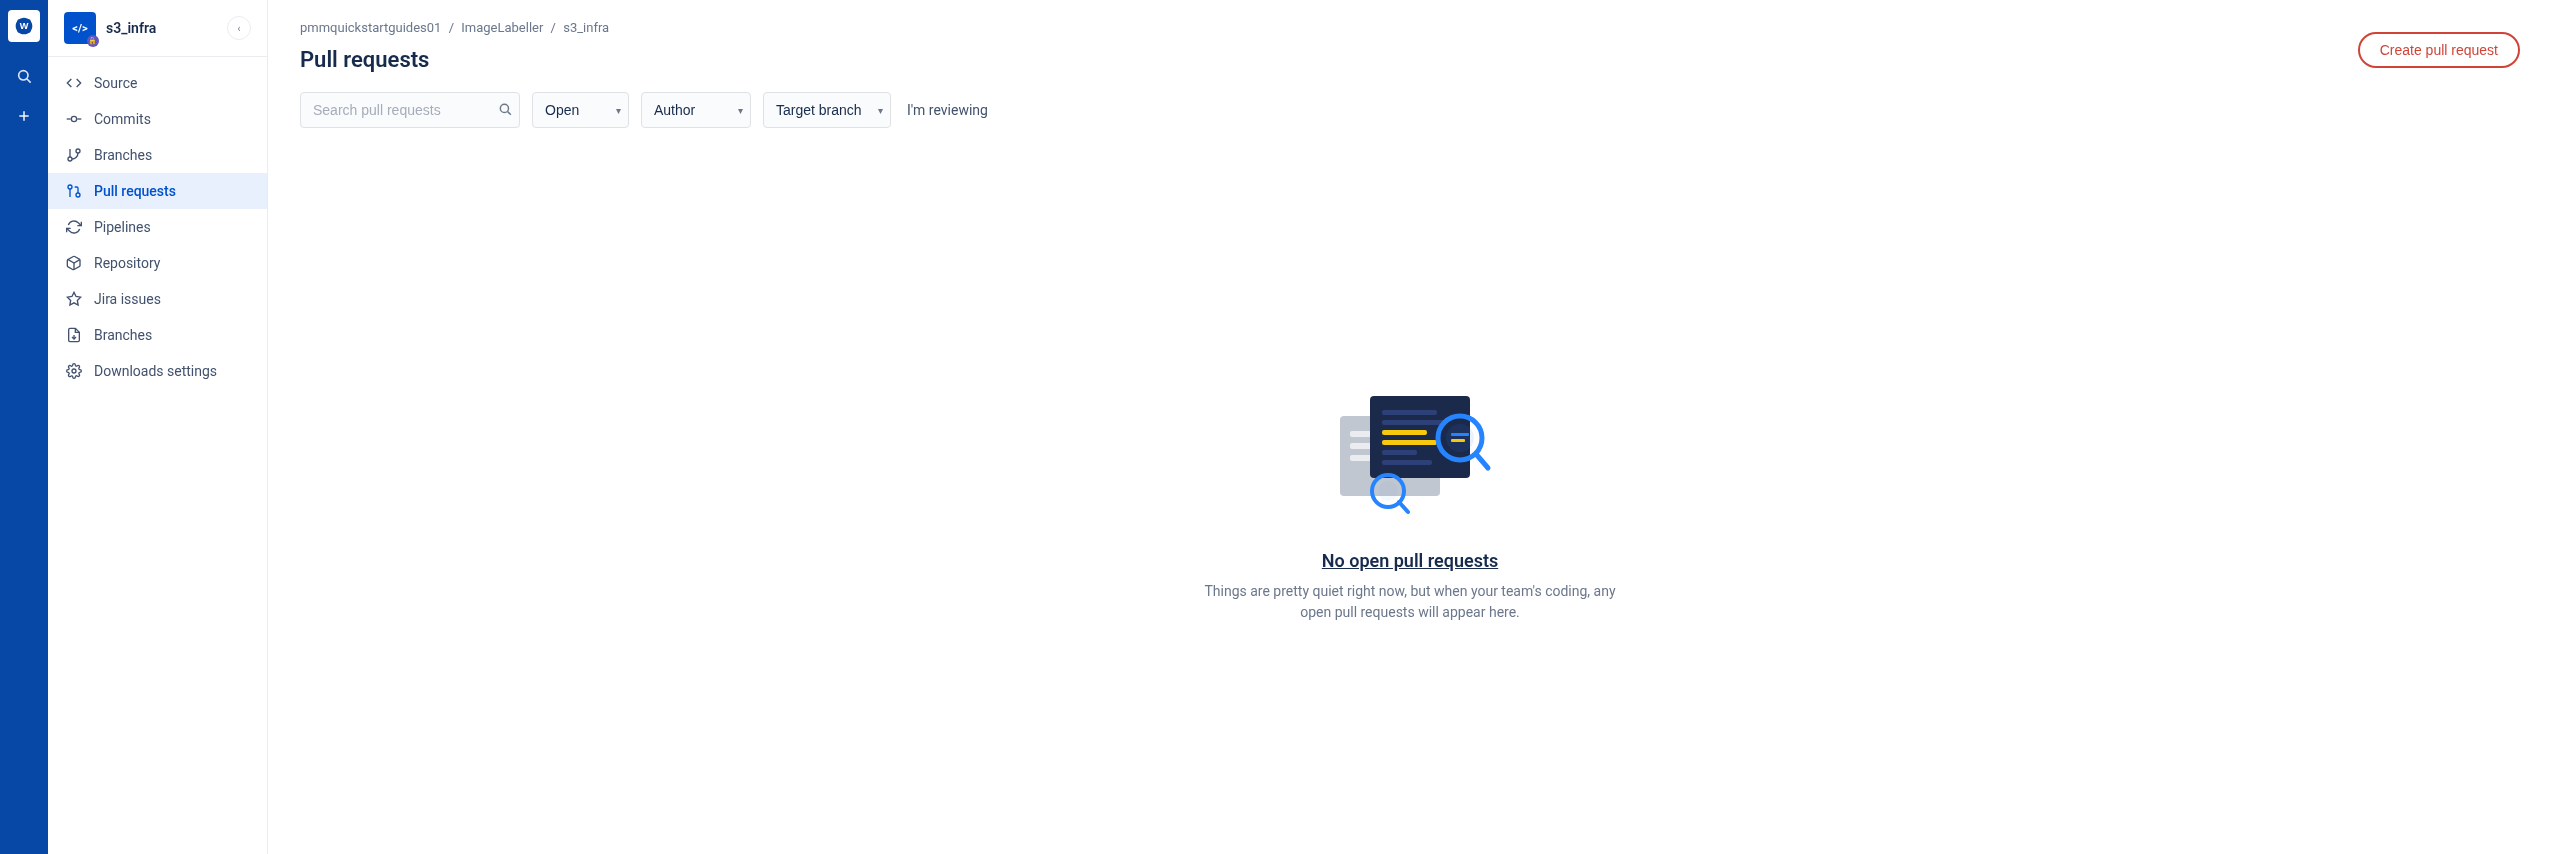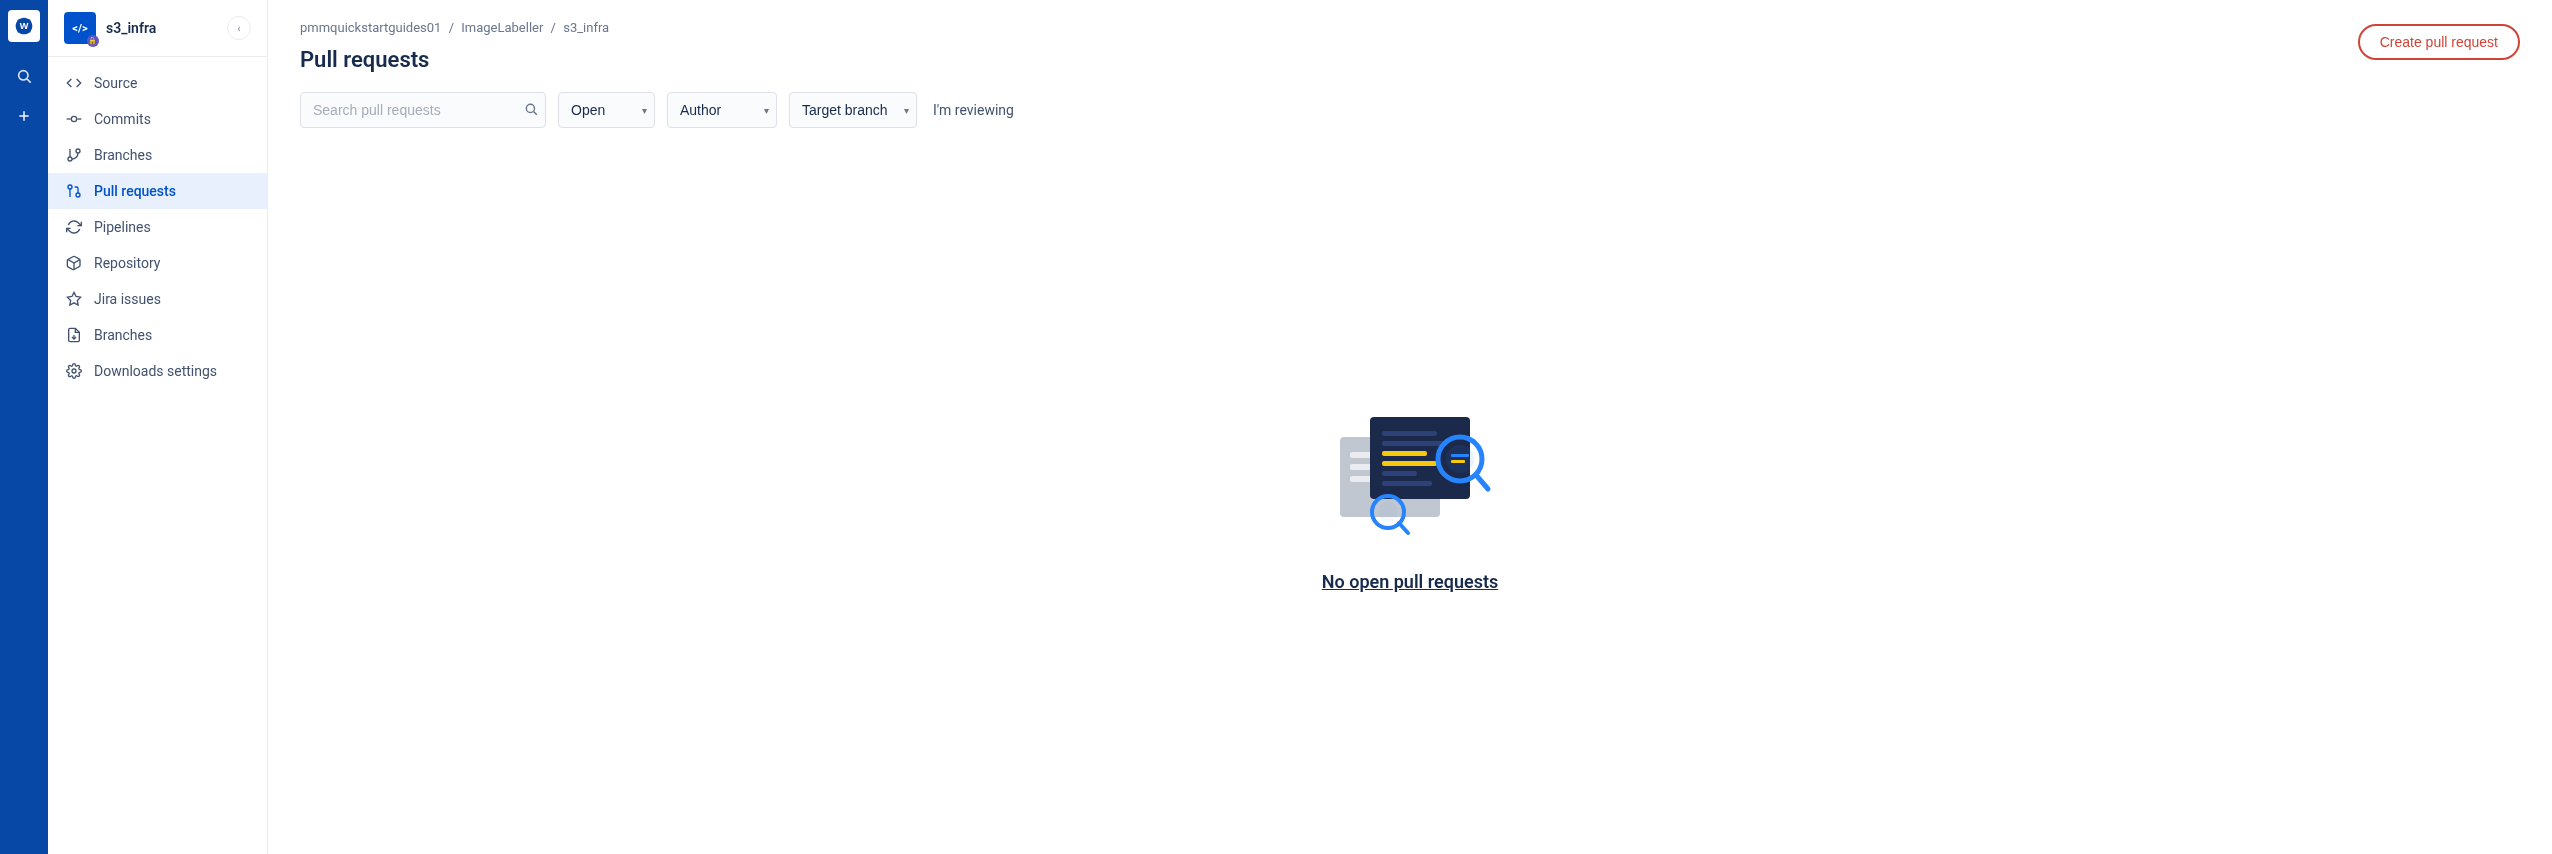--- a/index.html
+++ b/index.html
@@ -159,38 +159,38 @@
     .create-pr-btn {
       border: 2px solid #D04437;
       border-radius: 20px;
       padding: 8px 20px;
       background: transparent;
       color: #D04437;
       font-size: 14px;
       font-weight: 500;
       cursor: pointer;
       white-space: nowrap;
-      margin-top: 4px;
+      margin-top: 12px;
     }
 
     
     .filters-row {
       padding: 0 32px 16px 32px;
       display: flex;
       align-items: center;
       gap: 12px;
       flex-wrap: wrap;
     }
     .search-input-wrap {
       position: relative;
       display: flex;
       align-items: center;
     }
     .search-input {
-      width: 246px;
+      width: 220px;
       height: 36px;
       border: 1px solid #DFE1E6;
       border-radius: 4px;
       padding: 0 32px 0 12px;
       font-size: 14px;
       color: #172B4D;
       background: #FAFBFC;
       outline: none;
     }
     .search-input::placeholder { color: #A5ADBA; }
@@ -492,14 +492,15 @@
         <rect x="131" y="63" width="14" height="3" rx="1" fill="#F6C90E"></rect>
         <line x1="156" y1="78" x2="168" y2="92" stroke="#2684FF" stroke-width="5" stroke-linecap="round"></line>
 
         <circle cx="68" cy="115" r="16" fill="none" stroke="#2684FF" stroke-width="4"></circle>
         <circle cx="68" cy="115" r="10" fill="rgba(38,132,255,0.05)"></circle>
         <line x1="79" y1="126" x2="88" y2="136" stroke="#2684FF" stroke-width="4" stroke-linecap="round"></line>
       </svg>
     </div>
 
     <h2 class="empty-title">No open pull requests</h2>
+    <p class="empty-desc">Things are pretty quiet right now, but when your team's coding, any open pull requests will appear here.</p>
   </div>
 </div>
 
 </body></html>

